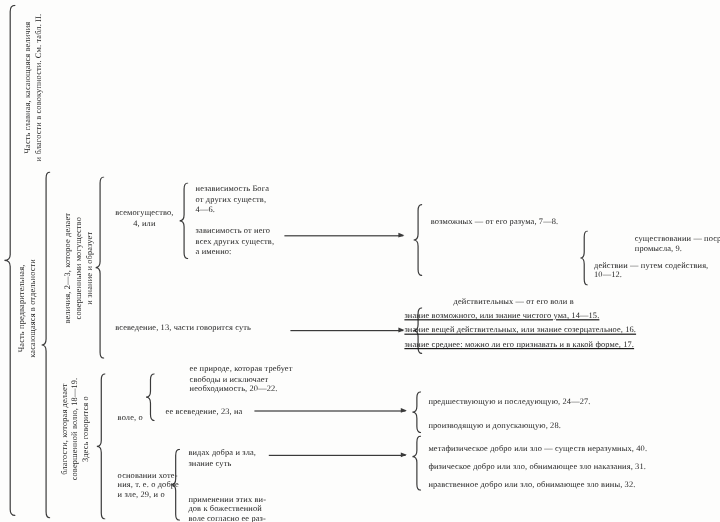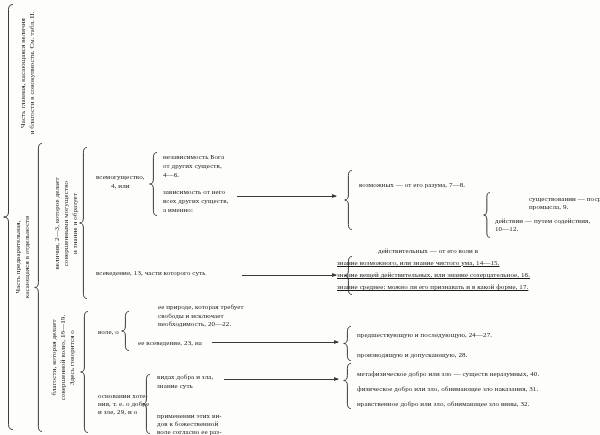--- a/index.html
+++ b/index.html
@@ -107,33 +107,33 @@
   <div class="brace" style="left:483px;top:192px;width:7px;height:46px;"><svg width="7" height="46" viewBox="0 0 7 46" xmlns="http://www.w3.org/2000/svg">
         <path d="M 6.5 0.5 Q 3.8500000000000005 0.5 3.8500000000000005 5.5 L 3.8500000000000005 18 Q 3.8500000000000005 23 0.7 23 Q 3.8500000000000005 23 3.8500000000000005 28 L 3.8500000000000005 40.5 Q 3.8500000000000005 45.5 6.5 45.5" fill="none" stroke="#3a3a3a" stroke-width="1" stroke-linecap="round"></path>
       </svg></div>
 
   <div class="t" style="left:495px;top:195px;line-height:8px;margin-left:34px;">существовании — посредством
 промысла, 9.</div>
 
   <div class="t" style="left:495px;top:217px;line-height:8px;">действии — путем содействия,
 10—12.</div>
 
-  <div class="t" style="left:96px;top:269px;">всеведение, 13, части которого суть</div>
+  <div class="t" style="left:96px;top:269px;">всеведение, 13, части говорится суть</div>
 
   <div class="arrow" style="left:242px;top:275px;width:94px;"></div>
 
   <div class="brace" style="left:344px;top:256px;width:8px;height:39px;"><svg width="8" height="39" viewBox="0 0 8 39" xmlns="http://www.w3.org/2000/svg">
         <path d="M 7.5 0.5 Q 4.4 0.5 4.4 5.5 L 4.4 14.5 Q 4.4 19.5 0.7 19.5 Q 4.4 19.5 4.4 24.5 L 4.4 33.5 Q 4.4 38.5 7.5 38.5" fill="none" stroke="#3a3a3a" stroke-width="1" stroke-linecap="round"></path>
       </svg></div>
 
   <div class="t" style="left:337px;top:257px;line-height:12px;text-decoration:underline;">знание возможного, или знание чистого ума, 14—15.
 знание вещей действительных, или знание созерцательное, 16.
 знание среднее: можно ли его признавать и в какой форме, 17.</div>
 
-  <div class="t" style="left:98px;top:328px;text-align:center;">воле, о</div>
+  <div class="t" style="left:98px;top:344px;text-align:center;">воле, о</div>
 
   <div class="brace" style="left:121px;top:311px;width:8px;height:40px;"><svg width="8" height="40" viewBox="0 0 8 40" xmlns="http://www.w3.org/2000/svg">
         <path d="M 7.5 0.5 Q 4.4 0.5 4.4 5.5 L 4.4 15 Q 4.4 20 0.7 20 Q 4.4 20 4.4 25 L 4.4 34.5 Q 4.4 39.5 7.5 39.5" fill="none" stroke="#3a3a3a" stroke-width="1" stroke-linecap="round"></path>
       </svg></div>
 
   <div class="t" style="left:138px;top:303px;margin-left:20px;">ее природе, которая требует
 свободы и исключает
 необходимость, 20—22.</div>
 
   <div class="t" style="left:138px;top:339px;">ее всеведение, 23, на</div>

